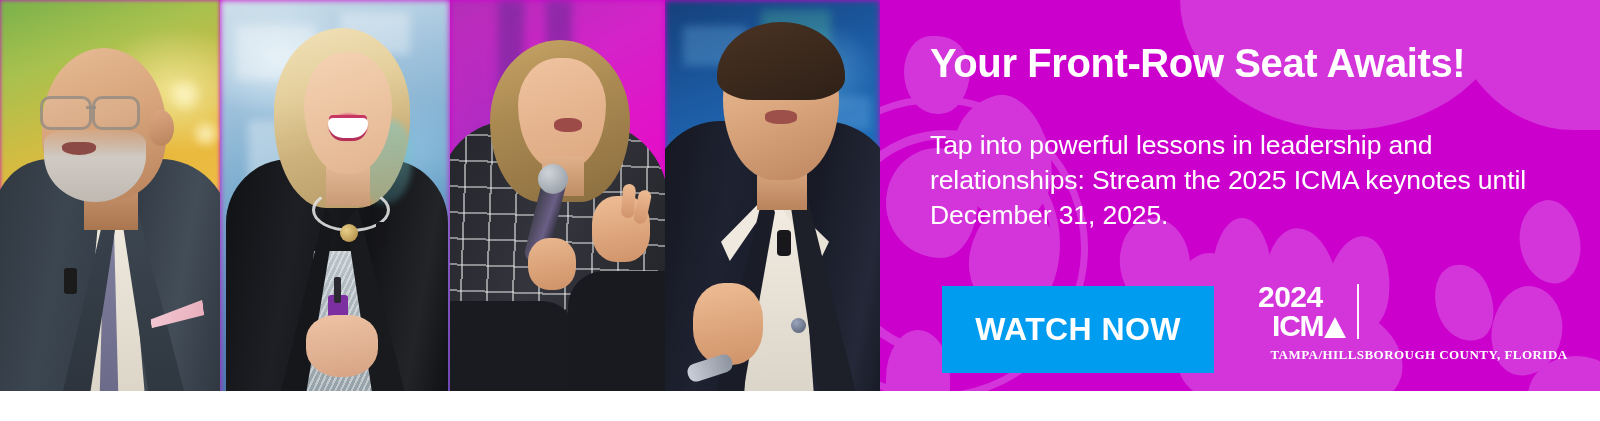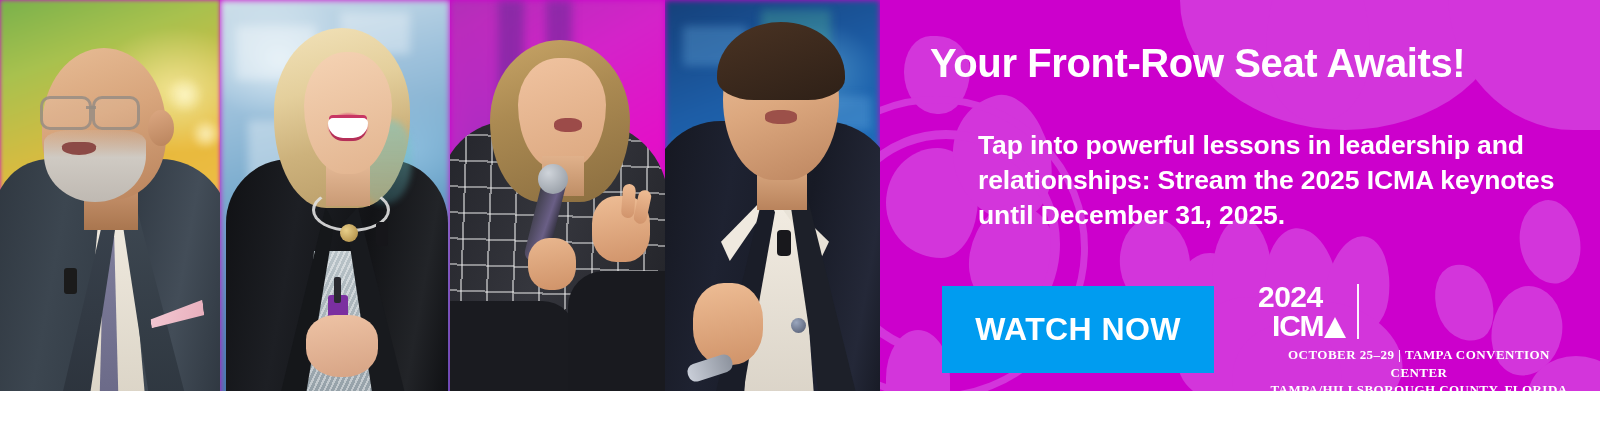--- a/index.html
+++ b/index.html
@@ -273,24 +273,23 @@
     letter-spacing: -0.4px;
     line-height: 1.15;
     white-space: nowrap;
   }
   .subcopy {
     position: absolute;
     left: 50px; top: 128px;
     width: 620px;
     color: #ffffff;
     font-size: 26.5px;
-    font-weight: bold;
+    font-weight: normal;
     line-height: 1.33;
     letter-spacing: -0.1px;
-    margin-left: 48px;
   }
   .cta {
     position: absolute;
     left: 62px; top: 286px;
     width: 272px; height: 87px;
     background: #009cf0;
     border: none;
     cursor: pointer;
     color: #ffffff;
     font-family: "Liberation Sans", sans-serif;
@@ -496,19 +495,18 @@
           <div class="logo-left">
             <div class="logo-year">2024</div>
             <div class="logo-icma">
               <span>ICM</span>
               <span class="icma-tri"></span>
             </div>
           </div>
           <div class="logo-div"></div>
         </div>
         <div class="logo-details">
-          <div>OCTOBER 25–29 | TAMPA CONVENTION CENTER</div>
           <div>TAMPA/HILLSBOROUGH COUNTY, FLORIDA</div>
         </div>
       </div>
     </div>
   </div>
 </div>
 
 </body></html>

